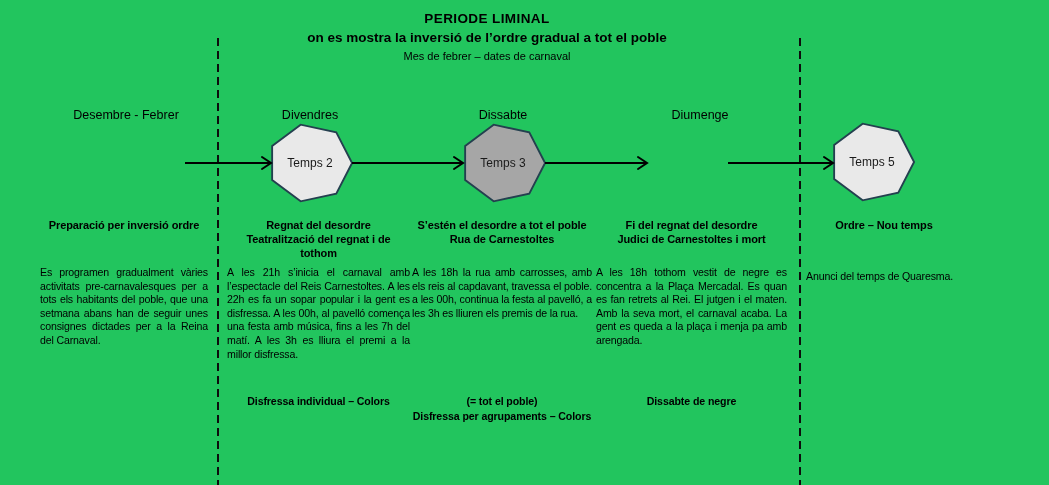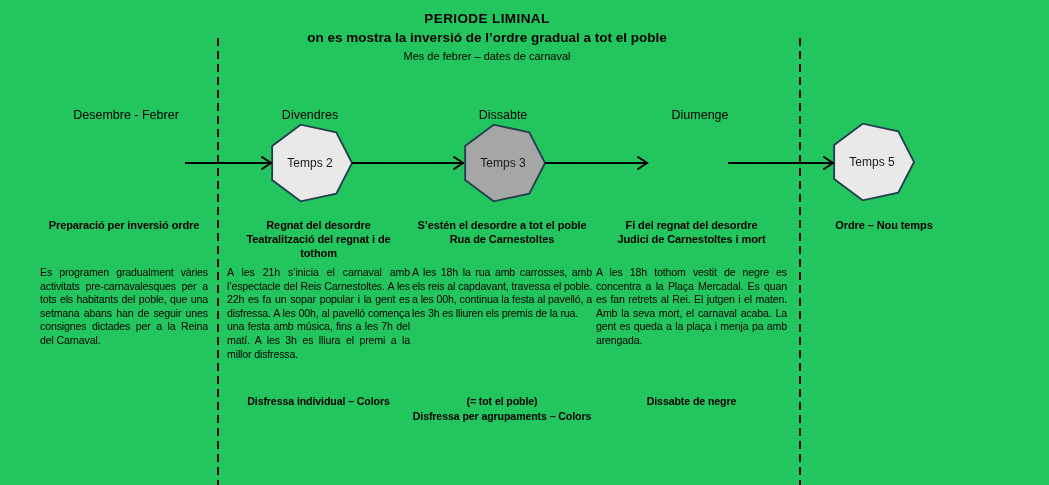--- a/index.html
+++ b/index.html
@@ -183,15 +183,16 @@
     <div class="col-body">A les 18h tothom vestit de negre es concentra a la Plaça Mercadal. Es quan es fan retrets al Rei. El jutgen i el maten. Amb la seva mort, el carnaval acaba. La gent es queda a la plaça i menja pa amb arengada.</div>
     <div class="col-foot">
       <div>Dissabte de negre</div>
     </div>
   </div>
 
   <div class="col col-5">
     <div class="col-head">
       <div>Ordre – Nou temps</div>
     </div>
+    <div class="col-body">Anunci del temps de Quaresma.</div>
   </div>
 
 </div>
 
 </body></html>

